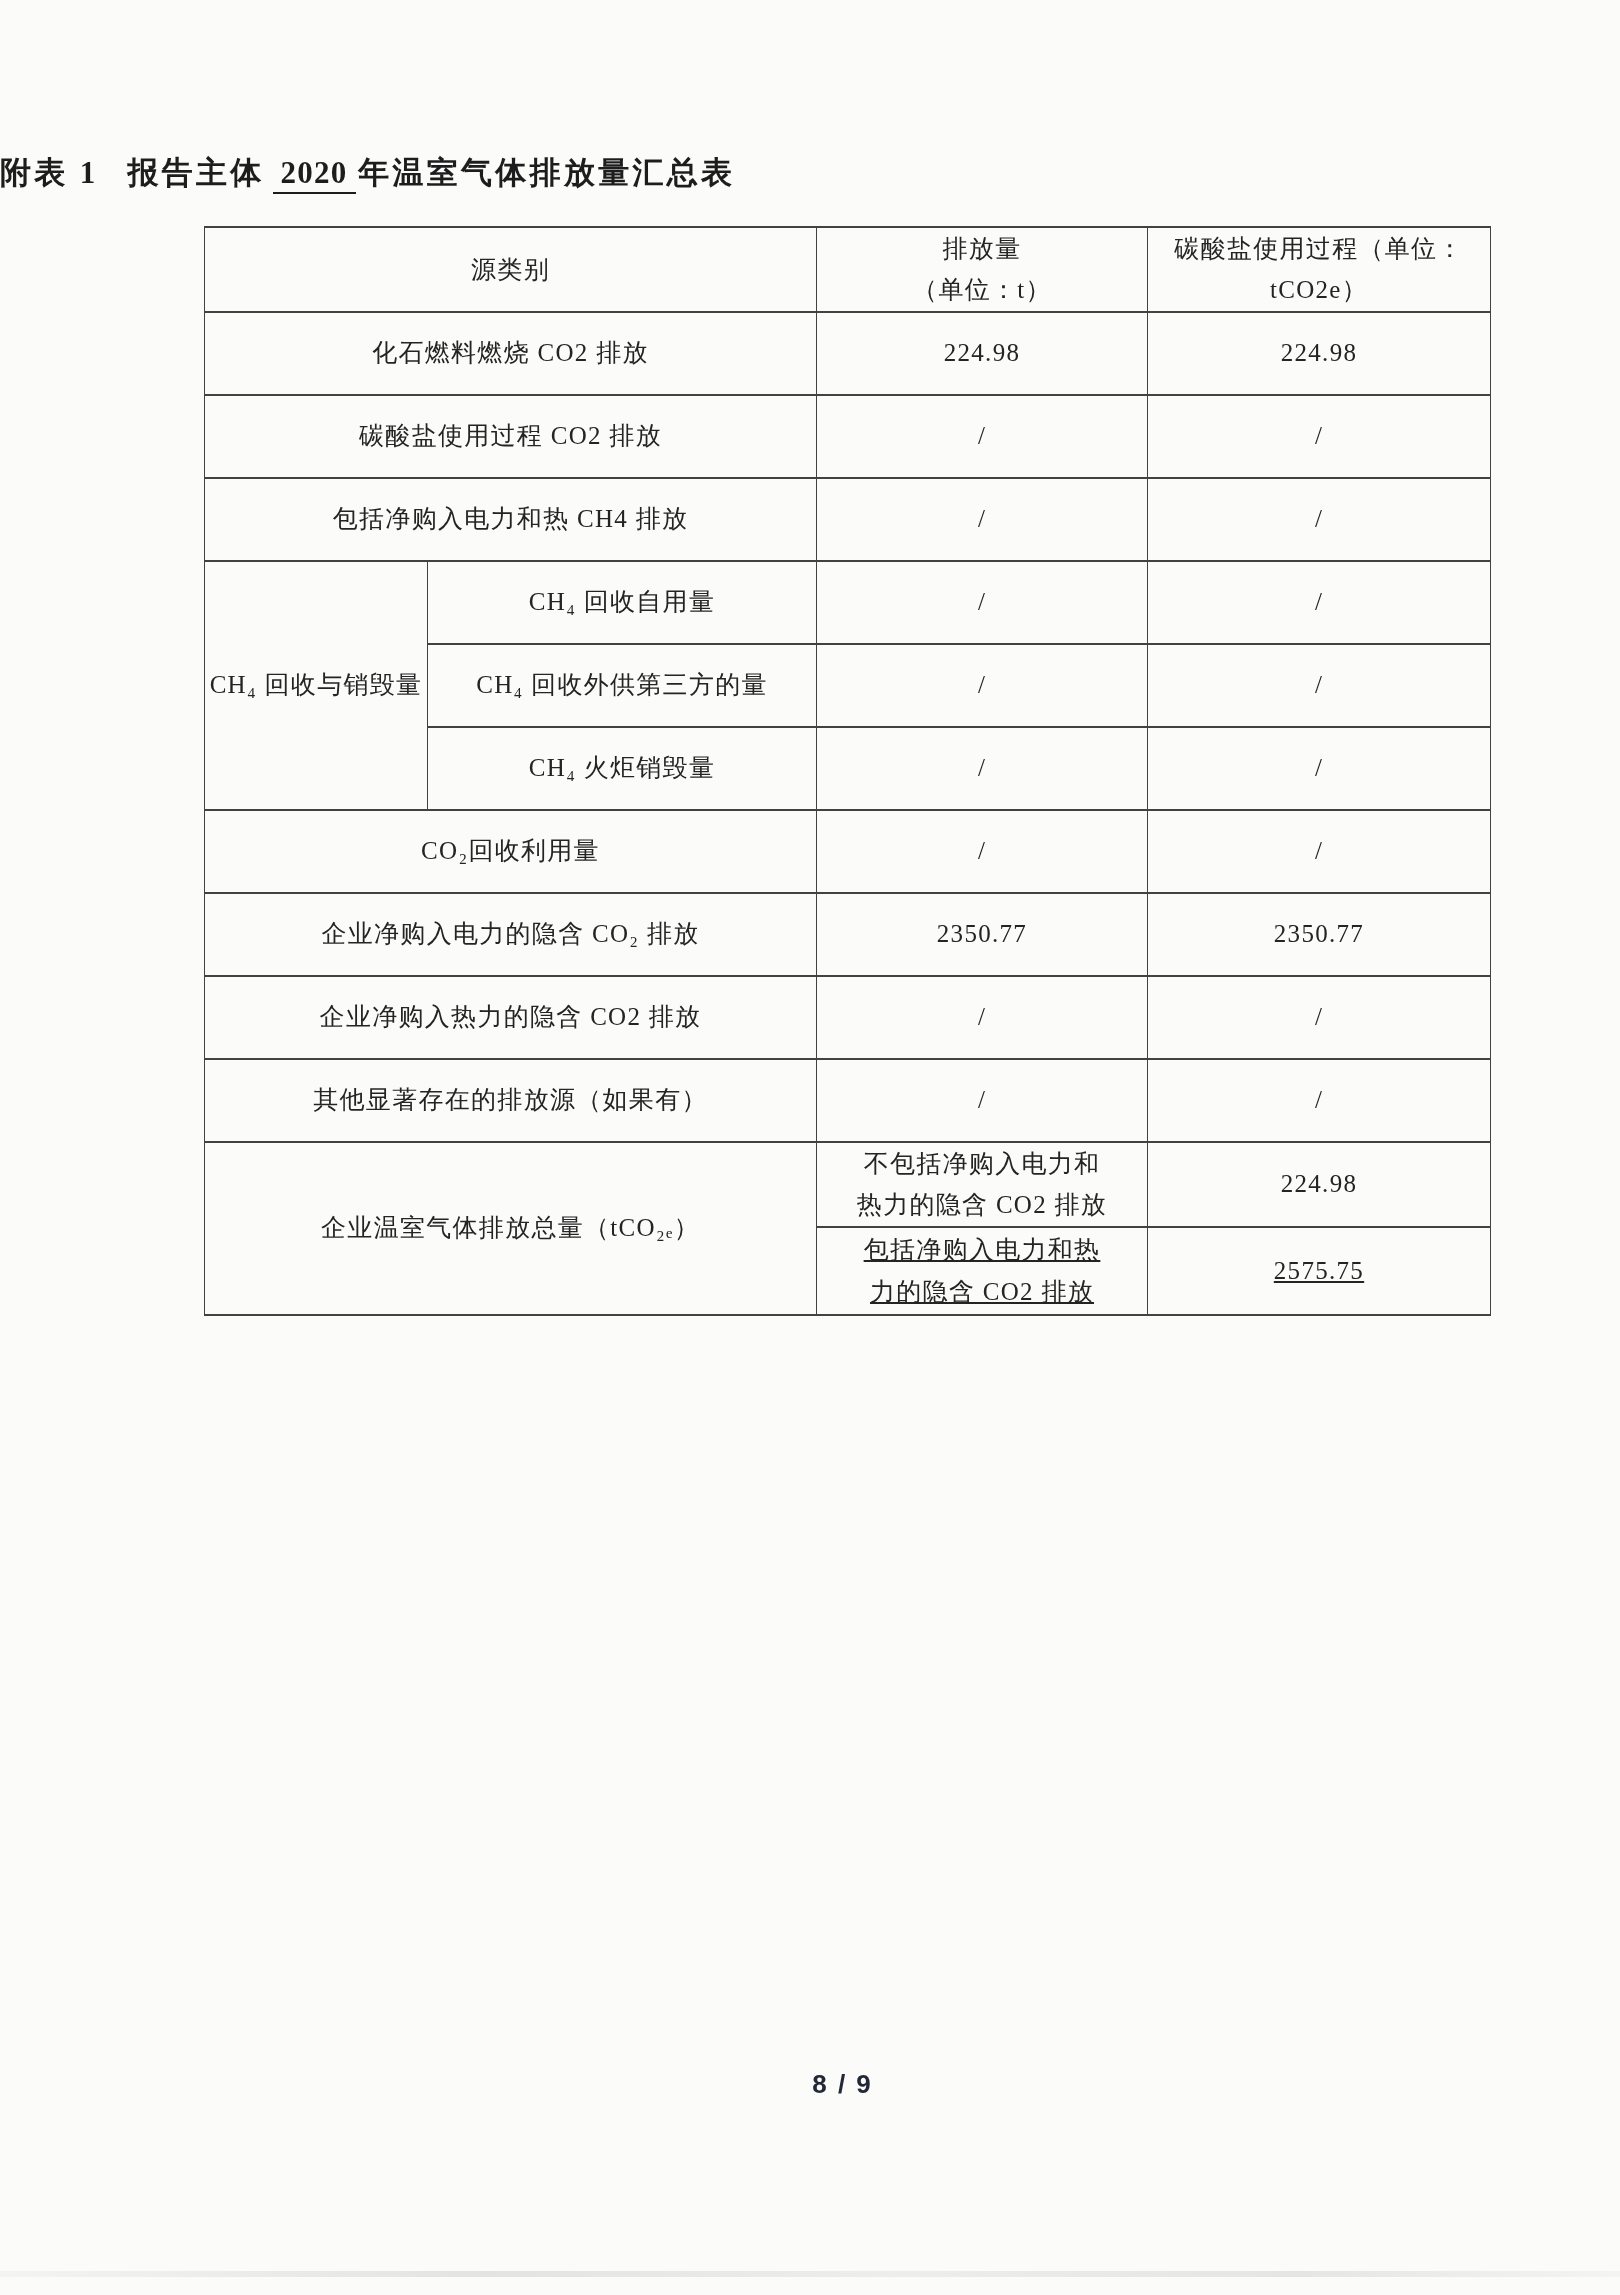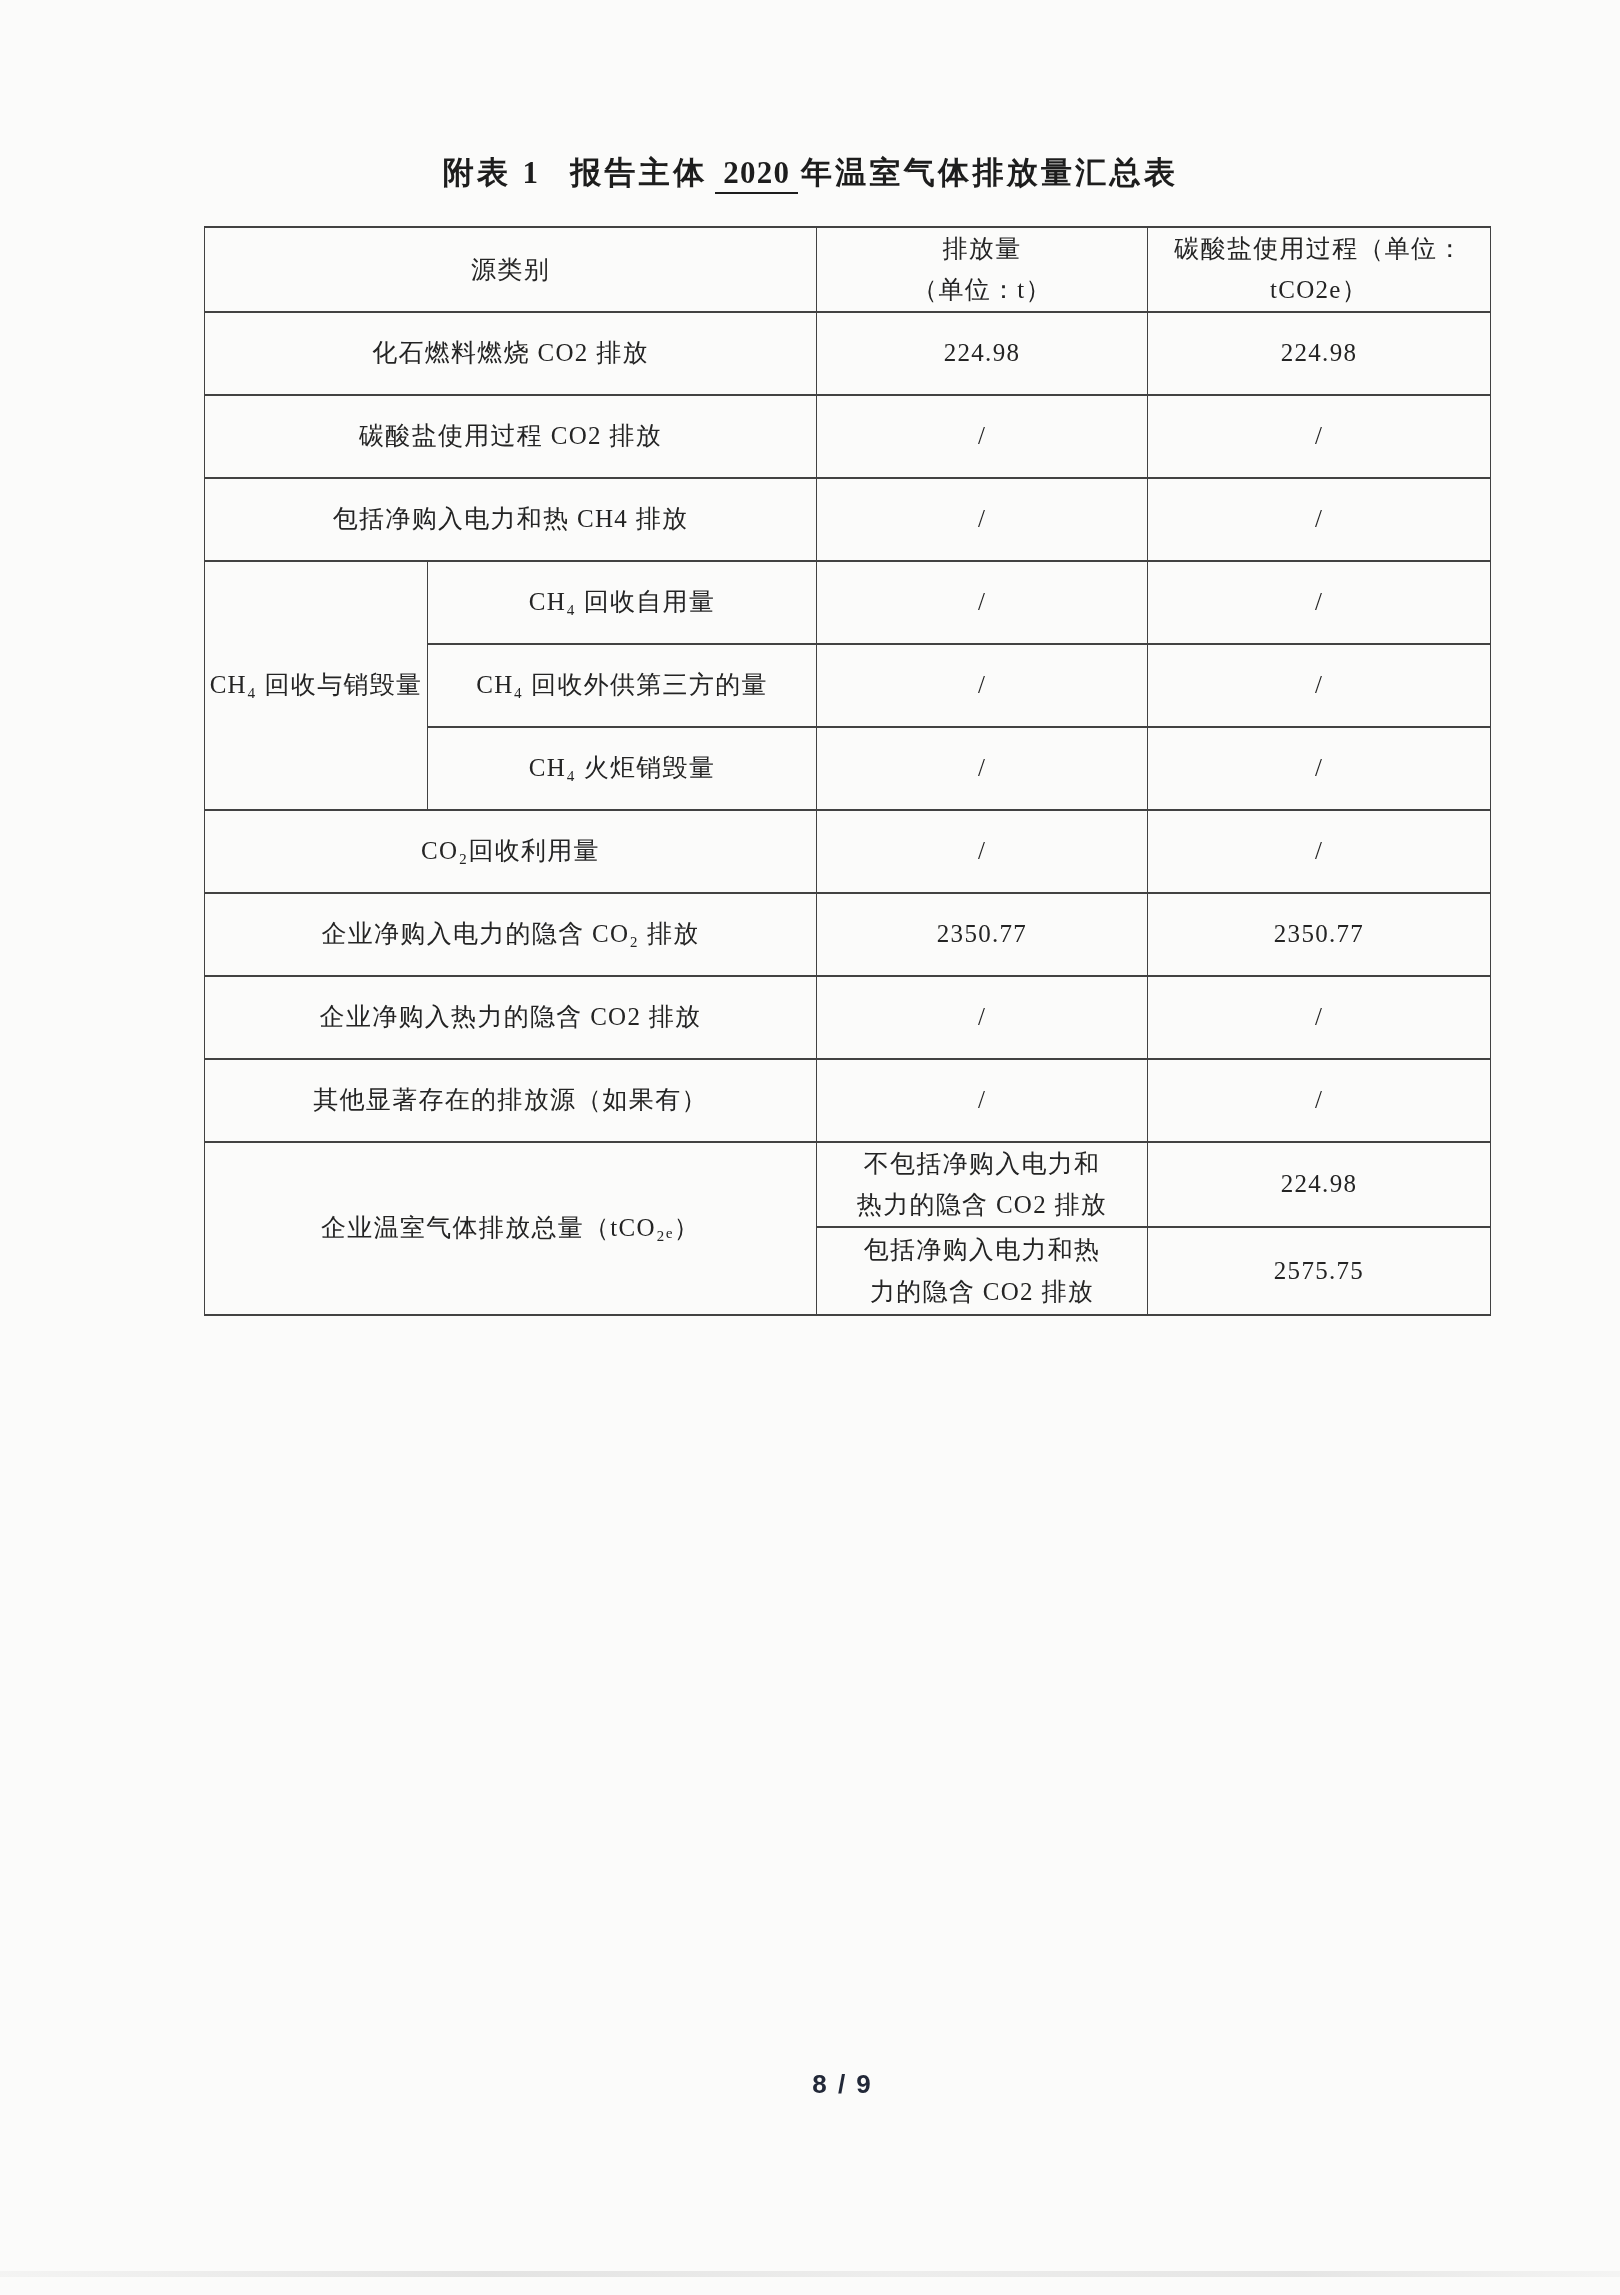--- a/index.html
+++ b/index.html
@@ -15,21 +15,21 @@
     color: #242424;
     overflow: hidden;
   }
 
   
   .doc-title {
     position: absolute;
     top: 152px;
     left: 0;
     width: 100%;
-    text-align: center;
+    text-align: left;
     font-size: 31px;
     font-weight: 600;
     letter-spacing: 3.3px;
     color: #1d1d1d;
     white-space: nowrap;
   }
   .t-prefix { margin-right: 29px; }
   .t-subject { margin-right: 5.3px; }
   .t-year {
     display: inline-block;
@@ -58,21 +58,21 @@
     font-size: 25px;
     letter-spacing: 1.3px;
     line-height: 1.65;
     padding: 0;
     color: #242424;
     overflow: hidden;
   }
   tr.row-h  { height: 84px; }
   tr.row-d  { height: 83px; }
   tr.row-t1 { height: 85px; }
-  tr.row-t2 { height: 88px; }
+  tr.row-t2 { height: 88px; text-decoration: underline; }
 
   .group-cell { padding: 0 10.5px; }
   .v-right { text-align: right; padding-right: 6.6px; }
   .c-left {
     text-align: left;
     padding: 0 15.8px 0 22px;
     line-height: 1.72;
     border-radius: 11px;
   }
   .hdr-line { display: block; }

